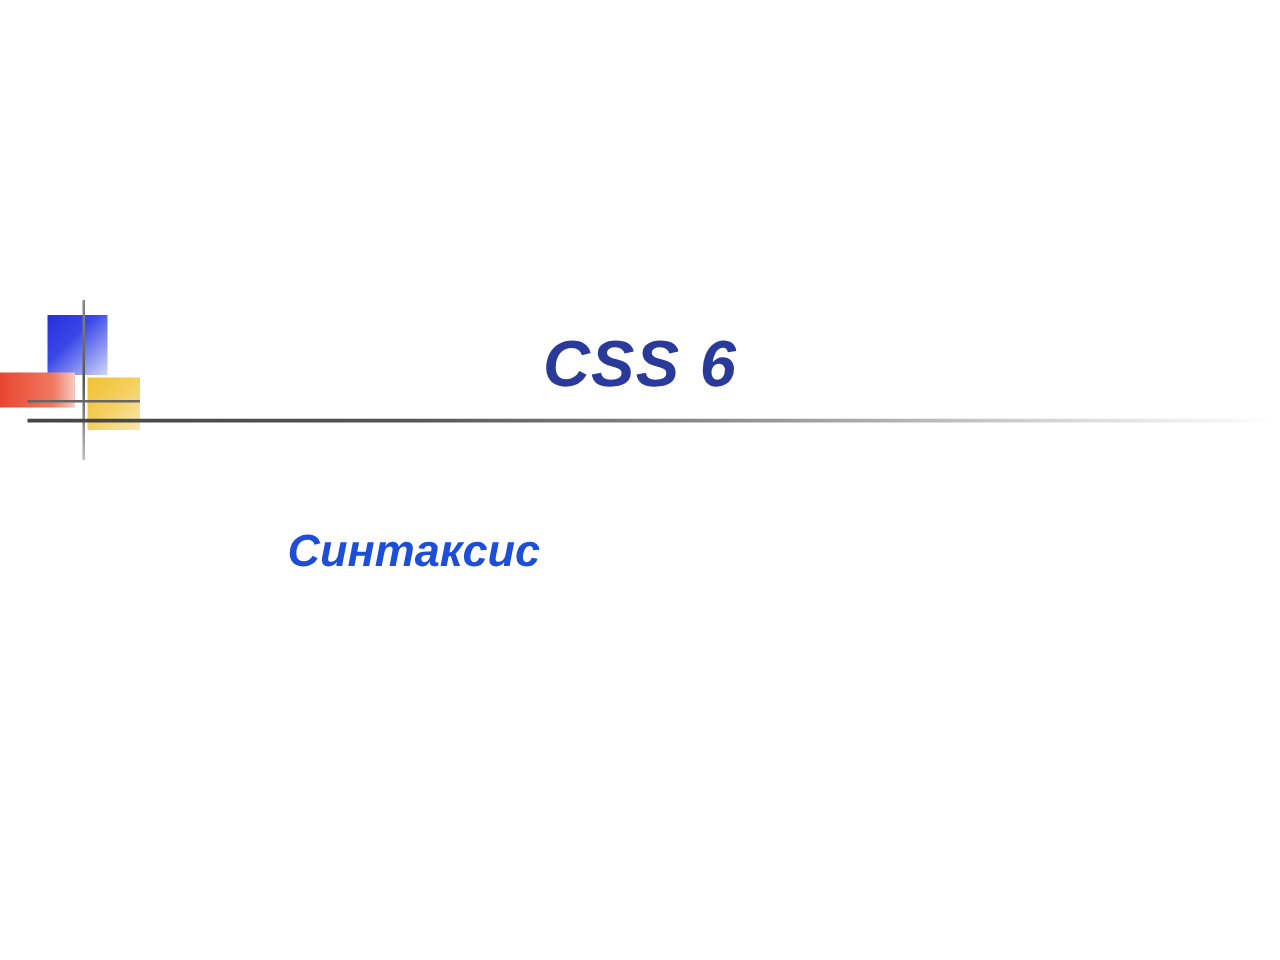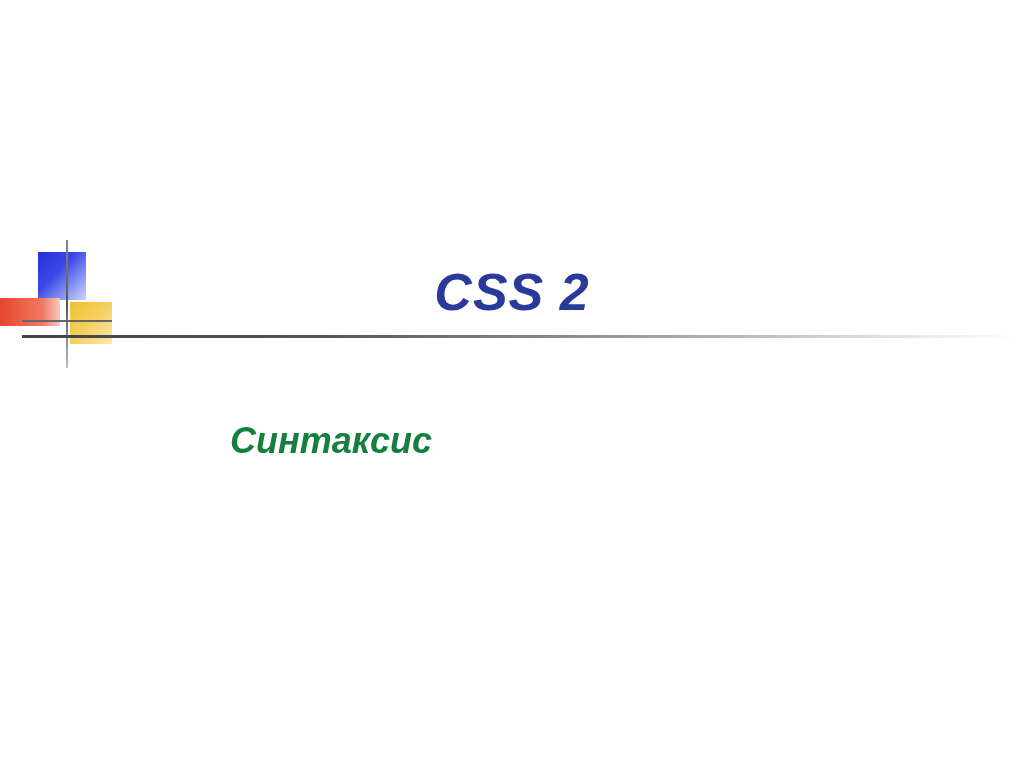--- a/index.html
+++ b/index.html
@@ -82,31 +82,31 @@
       color: #2a3a9a;
       letter-spacing: 1px;
     }
     .subtitle {
       position: absolute;
       top: 420px;
       left: 230px;
       font-size: 36px;
       font-weight: bold;
       font-style: italic;
-      color: #15803d;
+      color: #1d4ed8;
     }
   </style>
 </head>
 <body>
 
 <div class="decorative-group">
   <div class="square-blue"></div>
   <div class="square-red"></div>
   <div class="square-yellow"></div>
   <div class="line-vertical"></div>
   <div class="line-horizontal-short"></div>
 </div>
 
 <div class="line-horizontal-main"></div>
 
-<h1 class="title">CSS 2</h1>
+<h1 class="title">CSS 6</h1>
 
 <h2 class="subtitle">Синтаксис</h2>
 
 </body></html>

